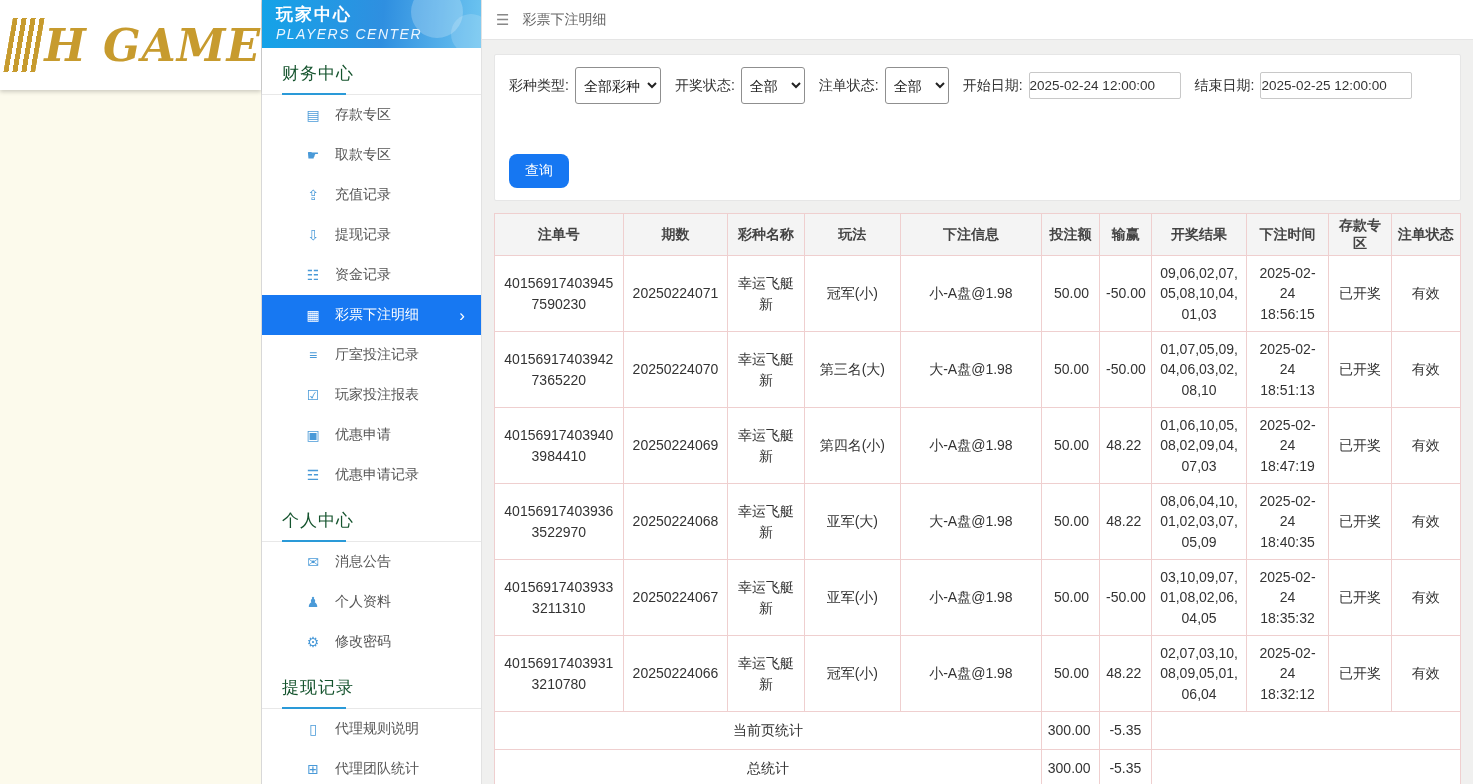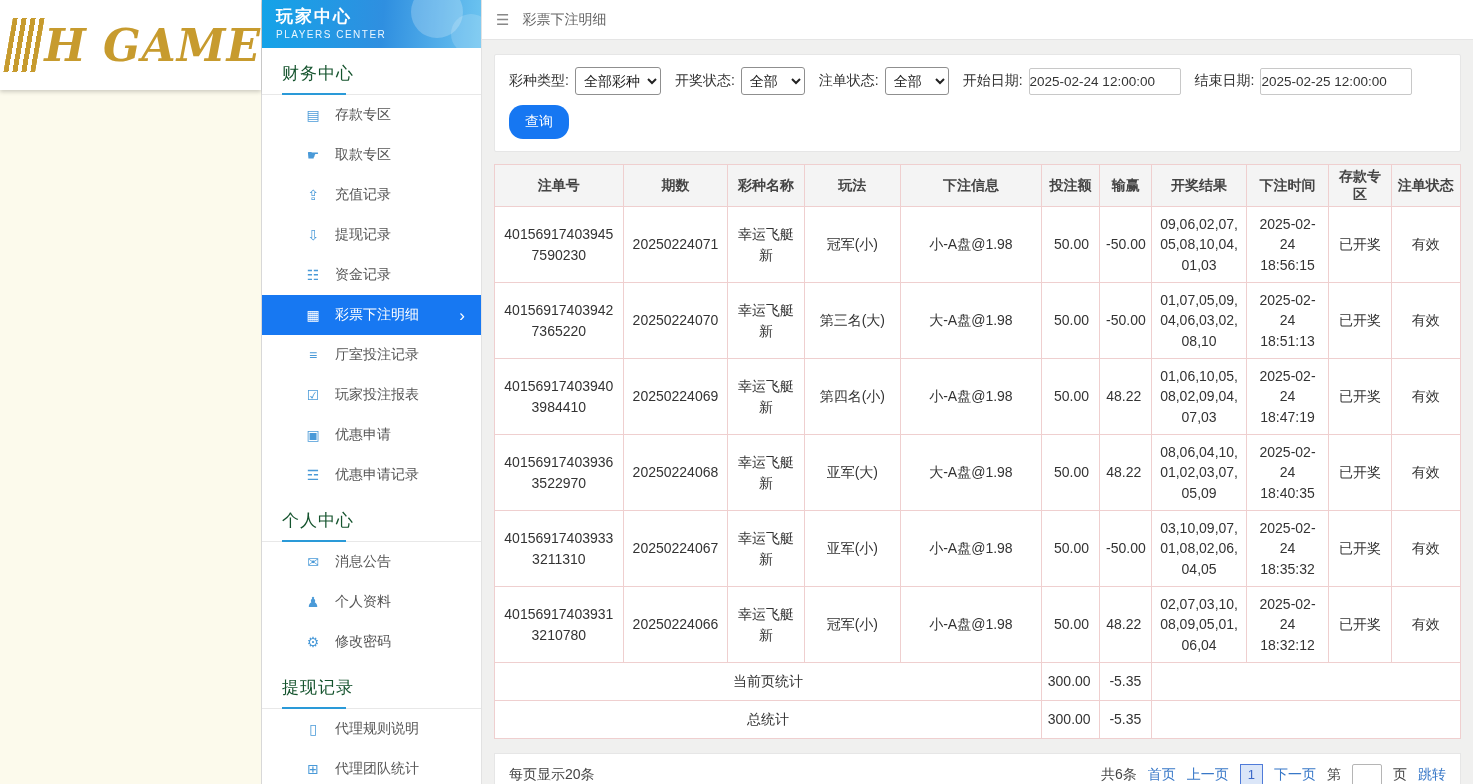--- a/index.html
+++ b/index.html
@@ -17,21 +17,21 @@
   
   .sidebar { width:220px; height:100%; background:#fff; border-right:1px solid #e2e2e2; flex:0 0 auto; overflow:hidden; }
   .side-header { height:48px; position:relative; overflow:hidden; padding-left:14px;
     background:linear-gradient(95deg,#14a3e8 0%,#2f8fe0 55%,#6cc4f0 100%);
     display:flex; flex-direction:column; justify-content:center; }
   .side-header::before { content:""; position:absolute; right:18px; top:-14px; width:52px; height:52px;
     border-radius:50%; background:rgba(255,255,255,.22); }
   .side-header::after { content:""; position:absolute; right:-10px; top:14px; width:40px; height:40px;
     border-radius:50%; background:rgba(255,255,255,.16); }
   .side-title { color:#fff; font-size:17px; font-weight:bold; letter-spacing:2px; line-height:1.1; }
-  .side-subtitle { color:#eaf6ff; font-size:10px; letter-spacing:1.5px; margin-top:2px; }
+  .side-subtitle { color:#eaf6ff; font-size:14px; letter-spacing:1.5px; margin-top:2px;font-style:italic; }
 
   .section-title { position:relative; padding:14px 20px 9px; font-size:17px; color:#14532d;
     border-bottom:1px solid #e8e8e8; letter-spacing:1px; }
   .section-title::after { content:""; position:absolute; left:20px; bottom:-1px; width:64px; height:2px; background:#2a9ad8; }
 
   .menu-item { height:40px; display:flex; align-items:center; padding-left:42px; cursor:pointer; position:relative; }
   .menu-icon { width:18px; font-size:14px; color:#4a9ad8; text-align:center; flex:0 0 auto; }
   .menu-label { font-size:14px; color:#555; margin-left:13px; }
   .menu-item.active { background:#1778f2; }
   .menu-item.active .menu-icon, .menu-item.active .menu-label { color:#fff; }
@@ -43,27 +43,27 @@
     padding:0 14px; gap:13px; flex:0 0 auto; }
   .hamburger { font-size:15px; color:#888; cursor:pointer; }
   .topbar-title { font-size:14px; color:#666; }
 
   .content { padding:14px 12px 0; }
 
   .filter-card { background:#fff; border:1px solid #e6e6e6; border-radius:2px; padding:12px 14px; }
   .filter-row { display:flex; align-items:center; flex-wrap:wrap; }
   .filter-group { display:flex; align-items:center; margin-right:14px; }
   .filter-label { font-size:14px; color:#333; margin-right:6px; }
-  .filter-card select { height:28px; font-size:14px; color:#222; border:1px solid #8f8f8f; border-radius:3px;
+  .filter-card select { height:37px; font-size:14px; color:#222; border:1px solid #8f8f8f; border-radius:3px;
     background:#fff; padding:2px 4px; min-width:64px; }
   .filter-card input[type=text] { height:27px; border:1px solid #c8c8c8; border-radius:2px; padding:3px 0;
     font-size:13.5px; color:#333; width:152px; font-family:inherit; }
   .btn-row { margin-top:10px; }
-  .search-btn { background:#1677f2; color:#fff; border:none; border-radius:14px; padding:8px 16px;
-    font-size:14px; cursor:pointer; }
+  .search-btn { background:#1677f2; color:#fff; border:none; border-radius:8px; padding:8px 16px;
+    font-size:14px; cursor:pointer;margin-top:40px; }
 
   
   .table-card { margin-top:12px; background:#fff; }
   table.bet-table { width:100%; border-collapse:collapse; table-layout:fixed; text-align:center;
     font-size:14px; color:#333; }
   .bet-table th { background:#f4f4f4; height:42px; font-weight:bold; color:#444; border:1px solid #efcfcf; padding:2px 4px; }
   .bet-table td { border:1px solid #efcfcf; padding:4px 6px; height:76px; line-height:1.45; background:#fff; }
   .bet-table td.c0, .bet-table td.c7 { word-break:break-all; }
   .bet-table td.c5, .bet-table td.c6 { text-align:right; padding-right:10px; }
   .bet-table tr.summary-row td { height:38px; }

